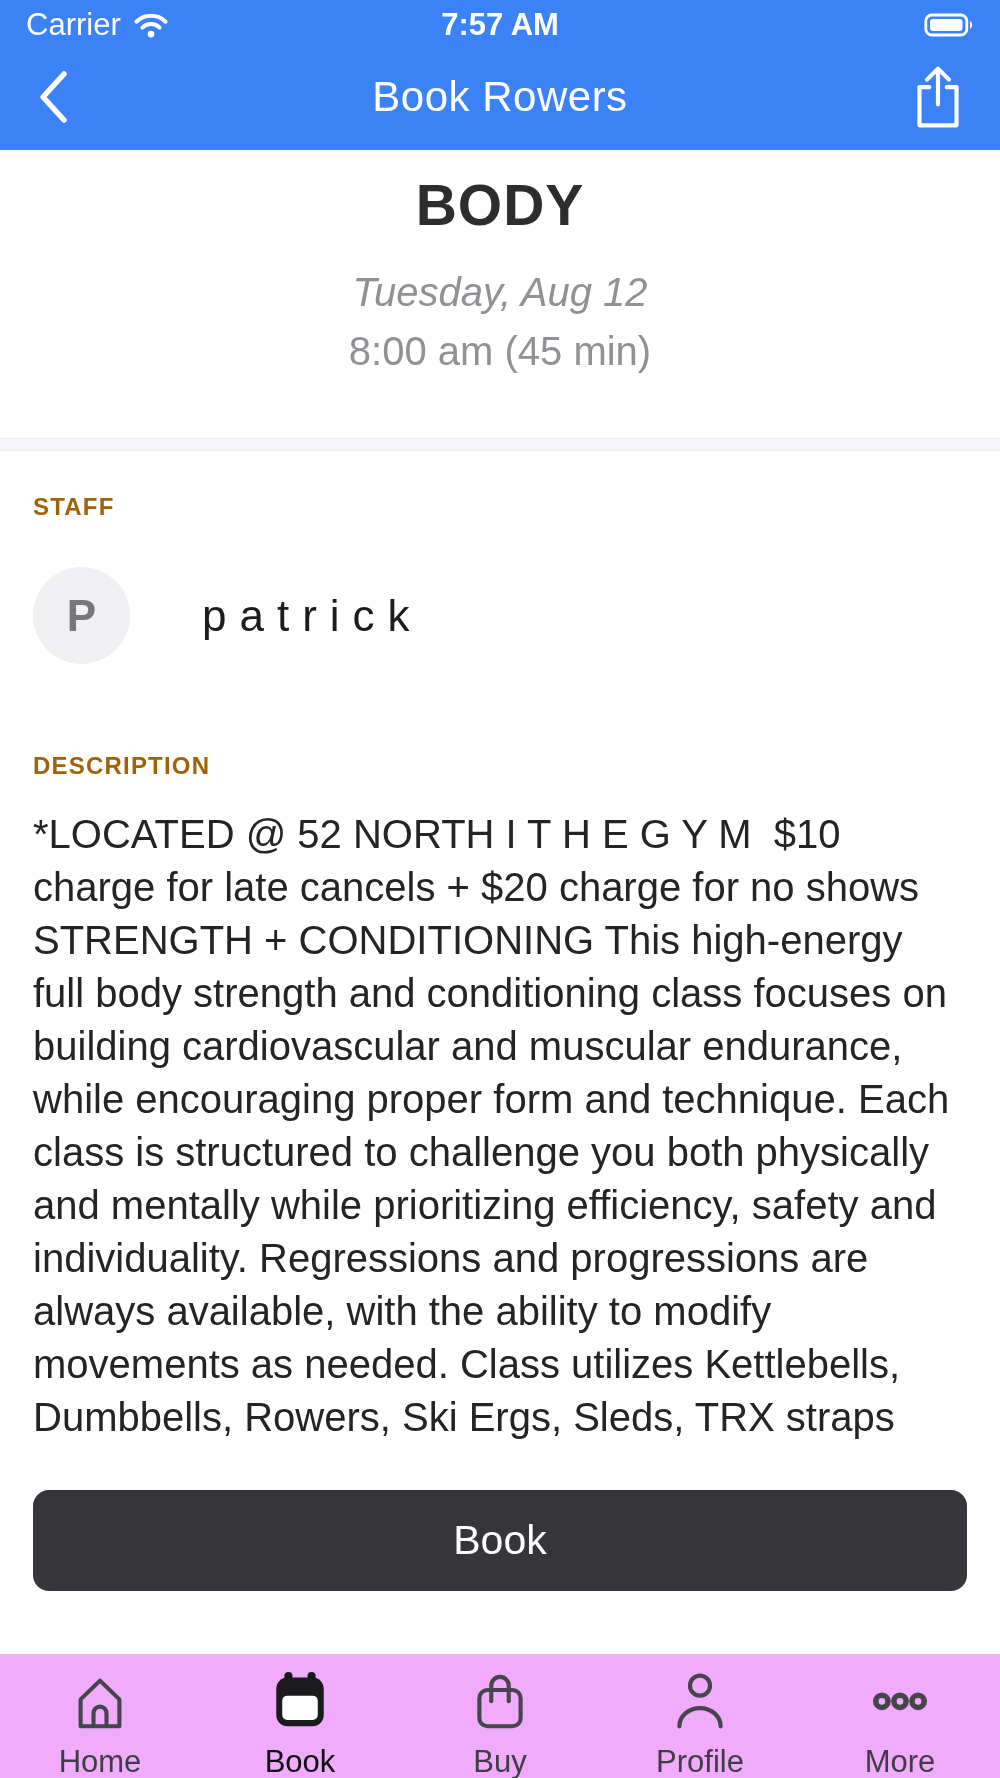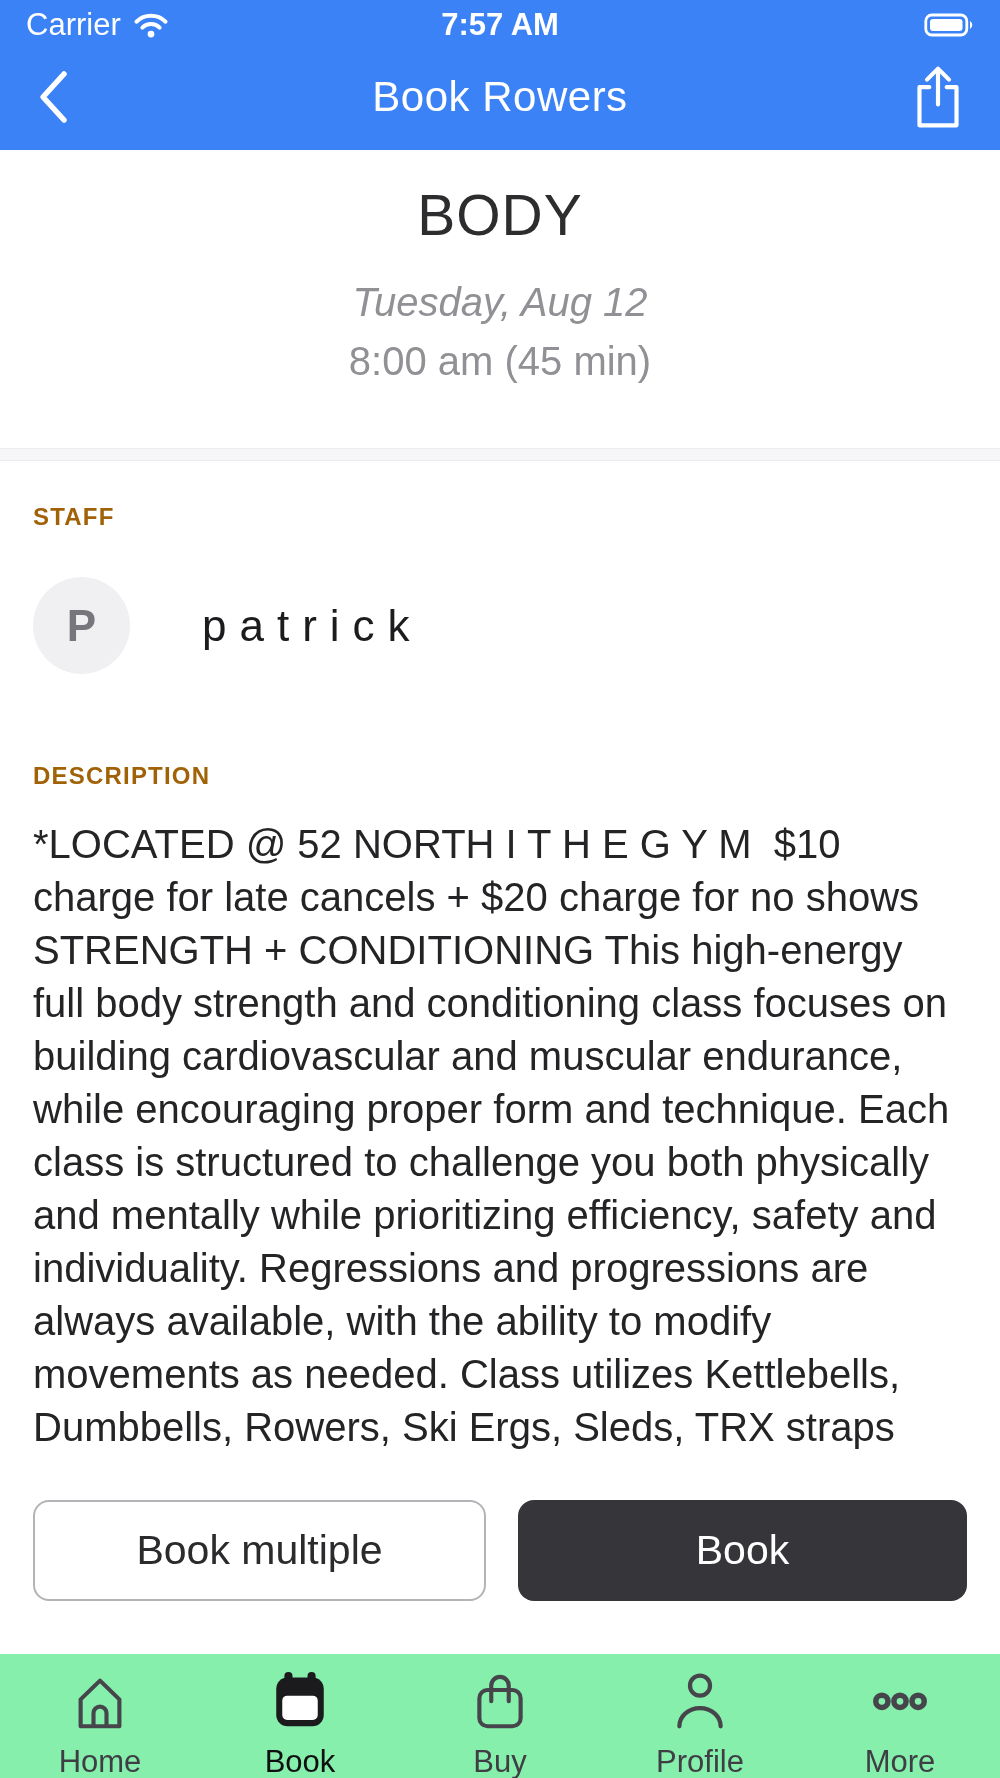--- a/index.html
+++ b/index.html
@@ -27,22 +27,22 @@
     height: 106px; display: grid; grid-template-columns: 120px 1fr 120px;
     align-items: center;
   }
   .nav-back { display: flex; justify-content: flex-start; padding-left: 36px;
     background: none; border: none; cursor: pointer; }
   .nav-title { font-size: 42px; text-align: center; color: #fff; letter-spacing: 0.5px; }
   .nav-share { display: flex; justify-content: flex-end; padding-right: 34px;
     background: none; border: none; cursor: pointer; }
 
   
-  .class-title { font-size: 57px; font-weight: 400; color: #2d2d2f;
-    text-align: center; margin-top: 32px; letter-spacing: 1px; }
+  .class-title { font-size: 57px; font-weight: 700; color: #2d2d2f;
+    text-align: center; margin-top: 22px; letter-spacing: 1px; }
   .class-date { font-size: 40px; color: #909095; text-align: center; margin-top: 32px; font-style: italic; }
   .class-time { font-size: 40px; color: #909095; text-align: center; margin-top: 14px; }
 
   .section-divider {
     margin-top: 64px; height: 13px; background: #f6f6f8;
     border-top: 1px solid #ececee; border-bottom: 1px solid #ececee;
   }
 
   .section { padding: 0 40px 0 33px; }
   .section-label { font-size: 24px; font-weight: 700; color: #a16207;
@@ -67,21 +67,21 @@
   .actions { display: flex; gap: 32px; padding: 0 33px; margin-top: 46px; }
   .btn { flex: 1; height: 101px; border-radius: 16px; font-size: 41px;
     font-family: inherit; cursor: pointer;
     display: flex; align-items: center; justify-content: center; }
   .btn-outline { background: #fff; color: #2b2b2d; border: 2px solid #b4b4b8; }
   .btn-dark { background: #36363a; color: #ffffff; border: none; }
 
   
   .tab-bar {
     position: absolute; left: 0; right: 0; bottom: 0; height: 124px;
-    background: #86efac; display: grid; grid-template-columns: repeat(5, 1fr);
+    background: #f0abfc; display: grid; grid-template-columns: repeat(5, 1fr);
   }
   .tab-item { display: flex; flex-direction: column; align-items: center;
     justify-content: flex-start; padding-top: 14px; cursor: pointer;
     background: none; border: none; font-family: inherit; }
   .tab-icon { height: 64px; display: flex; align-items: center; justify-content: center; }
   .tab-label { font-size: 31px; color: #3e3e44; margin-top: 12px; }
   .tab-item.active .tab-label { color: #101012; font-weight: 500; }
 
   svg { display: block; }
 </style>
@@ -147,21 +147,20 @@
       <div class="staff-row">
         <div class="avatar">P</div>
         <div class="staff-name">patrick</div>
       </div>
 
       <div class="section-label description-label">DESCRIPTION</div>
       <p class="description-text">*LOCATED @ 52 NORTH I T H E G Y M  $10 charge for late cancels + $20 charge for no shows STRENGTH + CONDITIONING This high-energy full body strength and conditioning class focuses on building cardiovascular and muscular endurance, while encouraging proper form and technique. Each class is structured to challenge you both physically and mentally while prioritizing efficiency, safety and individuality. Regressions and progressions are always available, with the ability to modify movements as needed. Class utilizes Kettlebells, Dumbbells, Rowers, Ski Ergs, Sleds, TRX straps</p>
     </div>
 
     <div class="actions">
-      <button class="btn btn-outline">Book multiple</button>
       <button class="btn btn-dark">Book</button>
     </div>
   </main>
 
   <nav class="tab-bar">
 
     <button class="tab-item">
       <span class="tab-icon">
         <svg width="62" height="60" viewBox="0 0 48 48" fill="none">
           <path d="M8.5 45 V23.5 L24 8.5 L39.5 23.5 V45 H8.5 Z" stroke="#45454b" stroke-width="3.3" stroke-linejoin="round"></path>

